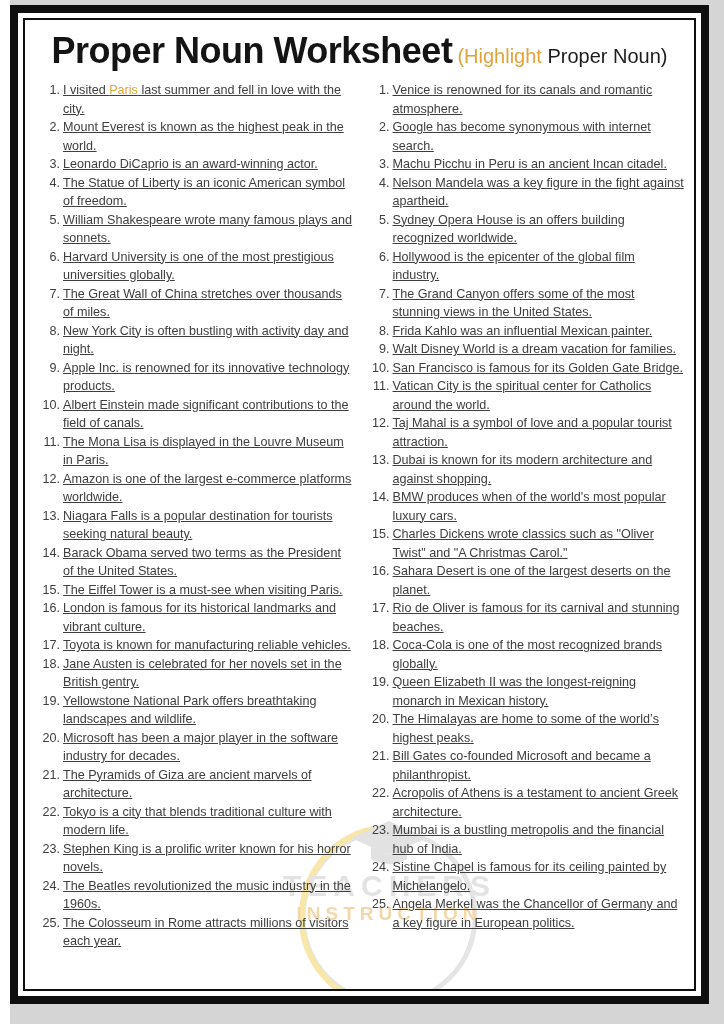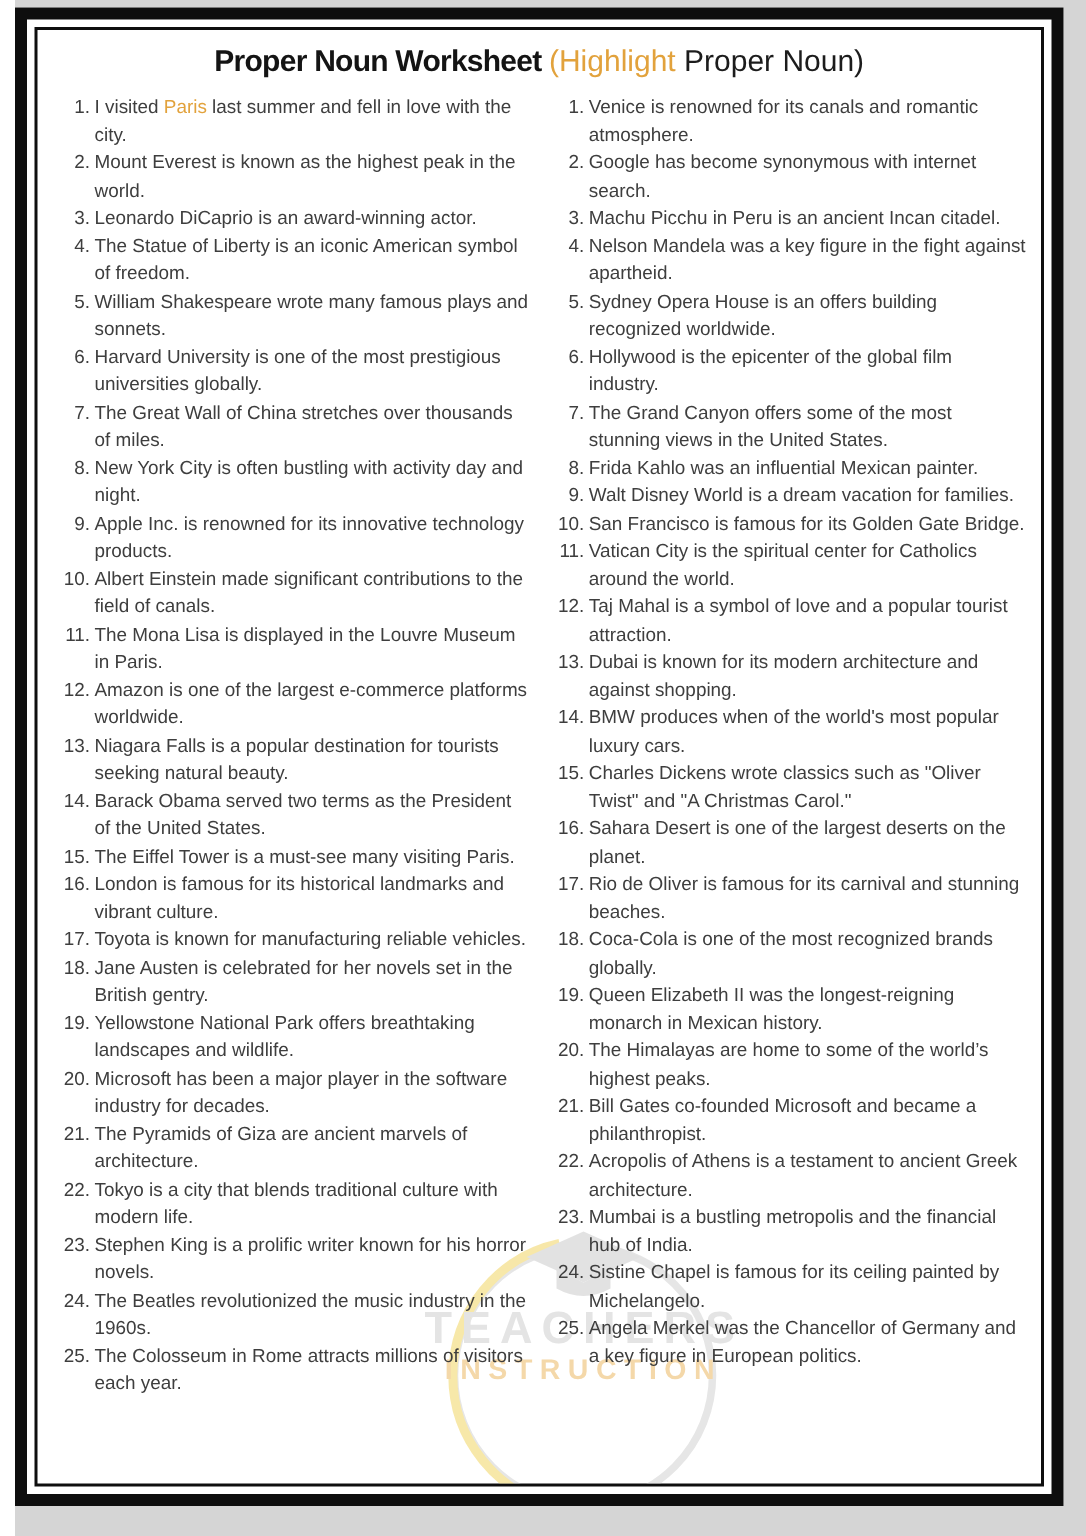--- a/index.html
+++ b/index.html
@@ -14,28 +14,28 @@
   *{margin:0;padding:0;box-sizing:border-box;}
   html,body{width:724px;height:1024px;background:#ffffff;overflow:hidden;
     font-family:"Liberation Sans",sans-serif;}
   .stage{position:relative;width:724px;height:1024px;background:#fff;}
   .mat{position:absolute;left:10px;top:0;right:0;bottom:0;background:var(--mat);}
   .sheet{position:absolute;left:10px;top:5px;width:699px;height:999px;
     background:#ffffff;border:8px solid var(--frame);padding:5px;}
   .sheet-inner{width:100%;height:100%;border:2px solid var(--frame);
     position:relative;overflow:hidden;padding:6px 8px 0 8px;background:#fff;}
   .header{position:relative;z-index:2;text-align:center;margin-top:4px;margin-bottom:9px;white-space:nowrap;}
-  .title{font-size:20px;font-weight:800;color:#141414;letter-spacing:-0.5px;}
+  .title{font-size:36px;font-weight:800;color:#141414;letter-spacing:-0.5px;}
   .subtitle{font-size:20px;color:#1c1c1c;margin-left:5px;}
   .subtitle .orange{color:var(--accent);}
   .columns{position:relative;z-index:2;display:flex;gap:10px;padding:0 2px;}
   .column{flex:1;min-width:0;}
   .item{display:flex;font-size:12.6px;line-height:18.5px;color:var(--ink);}
   .num{flex:none;width:25px;text-align:right;}
-  .txt{flex:1;padding-left:3px;}
+  .txt{flex:1;padding-left:3px;text-decoration:underline;}
   .hl{color:var(--accent);}
   
   .watermark{position:absolute;left:258px;top:793px;width:212px;height:205px;
     opacity:0.5;z-index:1;pointer-events:none;}
   .wm-ring{position:absolute;left:0;top:0;}
   .wm-line{position:absolute;width:100%;text-align:center;font-weight:bold;}
   .wm-line1{top:56px;font-size:30px;letter-spacing:6px;color:var(--wm-gray);}
   .wm-line2{top:90px;font-size:19px;letter-spacing:5px;color:var(--wm-orange);}
 </style>
 </head>
@@ -117,21 +117,21 @@
             <div class="item">
               <span class="num">13.</span>
               <span class="txt"><span>Niagara Falls is a popular destination for tourists seeking natural beauty.</span></span>
             </div>
             <div class="item">
               <span class="num">14.</span>
               <span class="txt"><span>Barack Obama served two terms as the President of the United States.</span></span>
             </div>
             <div class="item">
               <span class="num">15.</span>
-              <span class="txt"><span>The Eiffel Tower is a must-see many visiting Paris.</span></span>
+              <span class="txt"><span>The Eiffel Tower is a must-see when visiting Paris.</span></span>
             </div>
             <div class="item">
               <span class="num">16.</span>
               <span class="txt"><span>London is famous for its historical landmarks and vibrant culture.</span></span>
             </div>
             <div class="item">
               <span class="num">17.</span>
               <span class="txt"><span>Toyota is known for manufacturing reliable vehicles.</span></span>
             </div>
             <div class="item">

